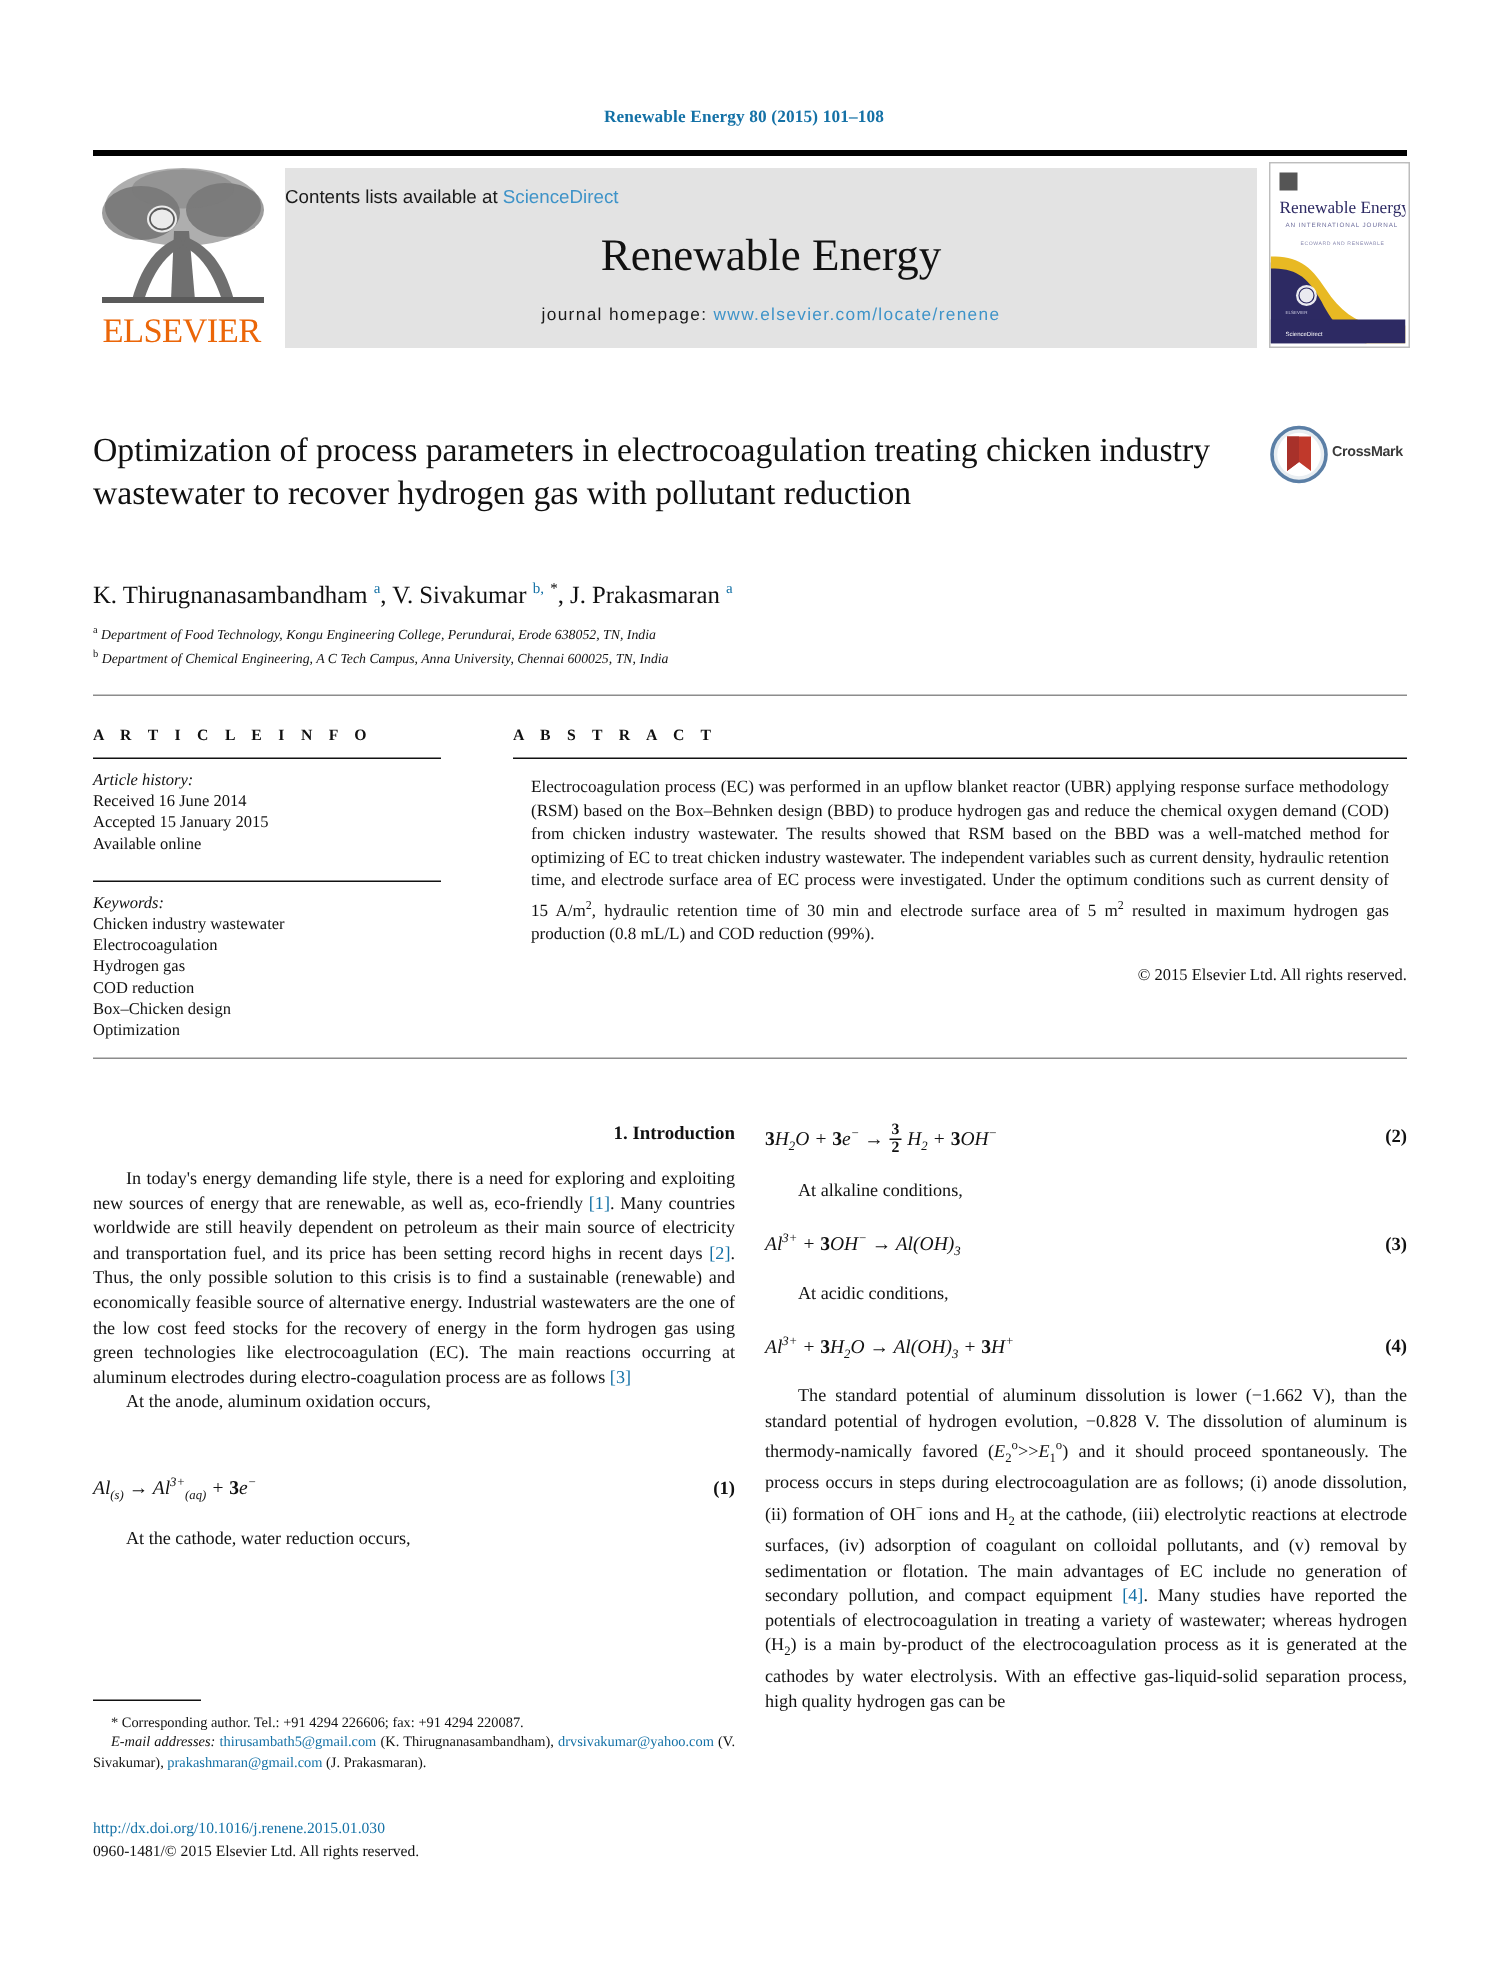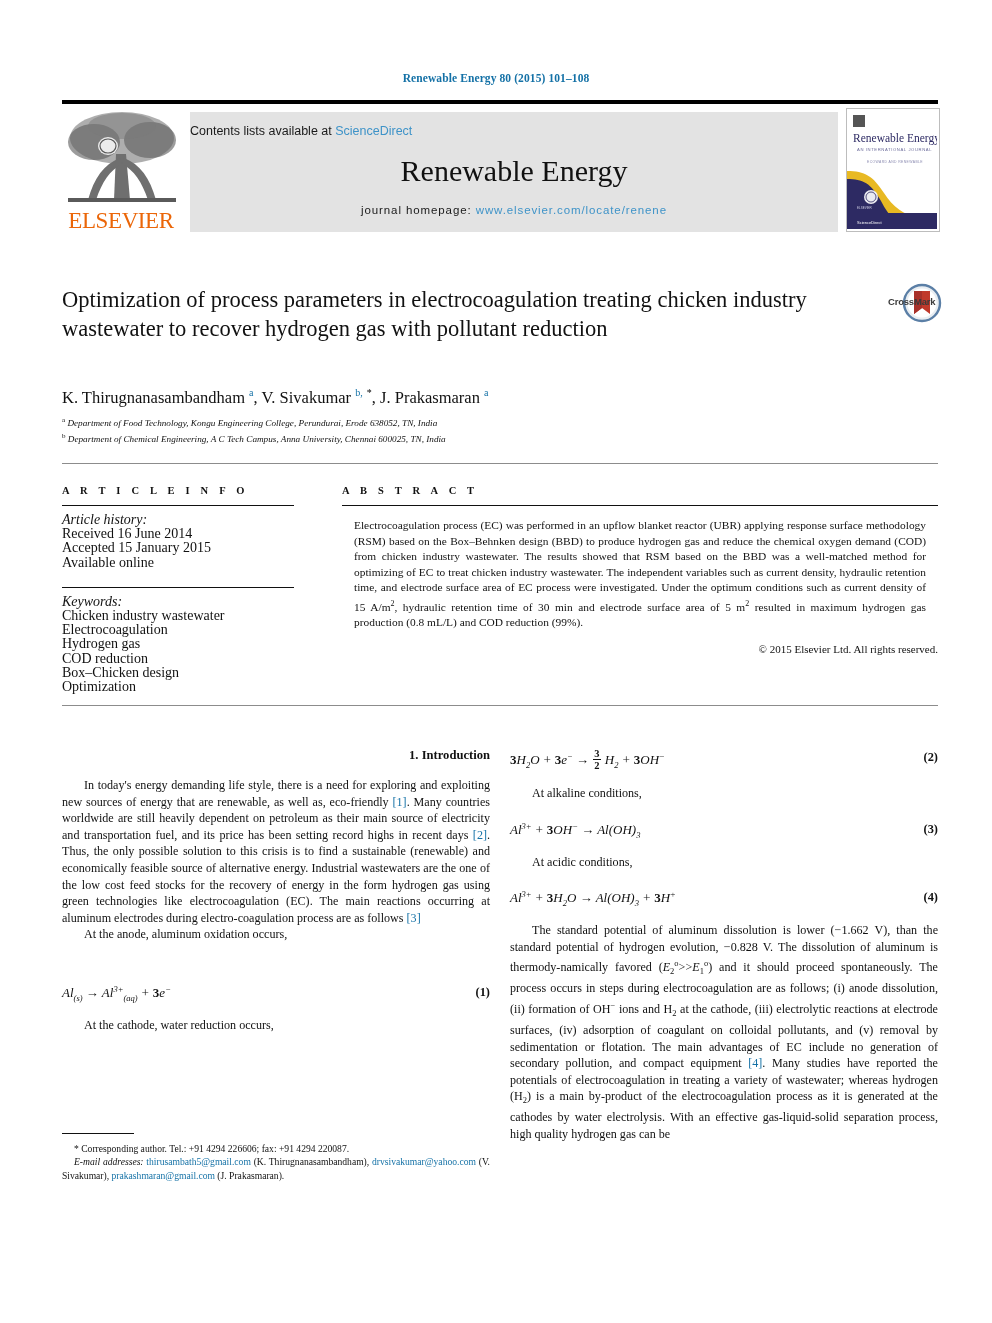--- a/index.html
+++ b/index.html
@@ -127,21 +127,20 @@
     line-height: 29px;
     font-weight: 400;
     color: #111;
     margin: 0;
   }
   .crossmark {
     position: absolute;
     left: 846px; top: 283px;
     width: 96px;
     height: 42px;
-    text-align: right;
   }
   .crossmark-label {
     position: absolute;
     left: 42px; top: 13px;
     font-family: "Liberation Sans", sans-serif;
     font-size: 9.5px;
     font-weight: bold;
     color: #3a3a3a;
     letter-spacing: -0.2px;
   }
@@ -196,21 +195,21 @@
     color: #111;
     margin: 0 0 9px 0;
   }
   .thin-rule {
     height: 1px;
     background: #111;
     margin-bottom: 7px;
   }
   .info-text {
     font-family: "Liberation Serif", serif;
-    font-size: 14px;
+    font-size: 11px;
     line-height: 14.2px;
     color: #111;
   }
   .info-text .it { font-style: italic; }
   .info-gap { height: 17px; }
 
   .abstract-text {
     font-family: "Liberation Serif", serif;
     font-size: 11.4px;
     line-height: 15.6px;
@@ -478,14 +477,18 @@
     </div>
     <p class="body-p">The standard potential of aluminum dissolution is lower (−1.662 V), than the standard potential of hydrogen evolution, −0.828 V. The dissolution of aluminum is thermody-namically favored (<i>E</i><sub>2</sub><sup>o</sup>&gt;&gt;<i>E</i><sub>1</sub><sup>o</sup>) and it should proceed spontaneously. The process occurs in steps during electrocoagulation are as follows; (i) anode dissolution, (ii) formation of OH<sup>−</sup> ions and H<sub>2</sub> at the cathode, (iii) electrolytic reactions at electrode surfaces, (iv) adsorption of coagulant on colloidal pollutants, and (v) removal by sedimentation or flotation. The main advantages of EC include no generation of secondary pollution, and compact equipment <span class="ref">[4]</span>. Many studies have reported the potentials of electrocoagulation in treating a variety of wastewater; whereas hydrogen (H<sub>2</sub>) is a main by-product of the electrocoagulation process as it is generated at the cathodes by water electrolysis. With an effective gas-liquid-solid separation process, high quality hydrogen gas can be</p>
   </div>
 
   <div class="footnote-rule"></div>
   <div class="footnote">
     <div class="fn-indent">* Corresponding author. Tel.: +91 4294 226606; fax: +91 4294 220087.</div>
     <div class="fn-indent fn-justify"><span class="em">E-mail addresses:</span> <span class="lnk">thirusambath5@gmail.com</span> (K. Thirugnanasambandham), <span class="lnk">drvsivakumar@yahoo.com</span> (V. Sivakumar), <span class="lnk">prakashmaran@gmail.com</span> (J. Prakasmaran).</div>
   </div>
 
+  <div class="doi-block">
+    <div class="doi">http://dx.doi.org/10.1016/j.renene.2015.01.030</div>
+    <div>0960-1481/© 2015 Elsevier Ltd. All rights reserved.</div>
+  </div>
 
 </div>
 
 </body></html>

